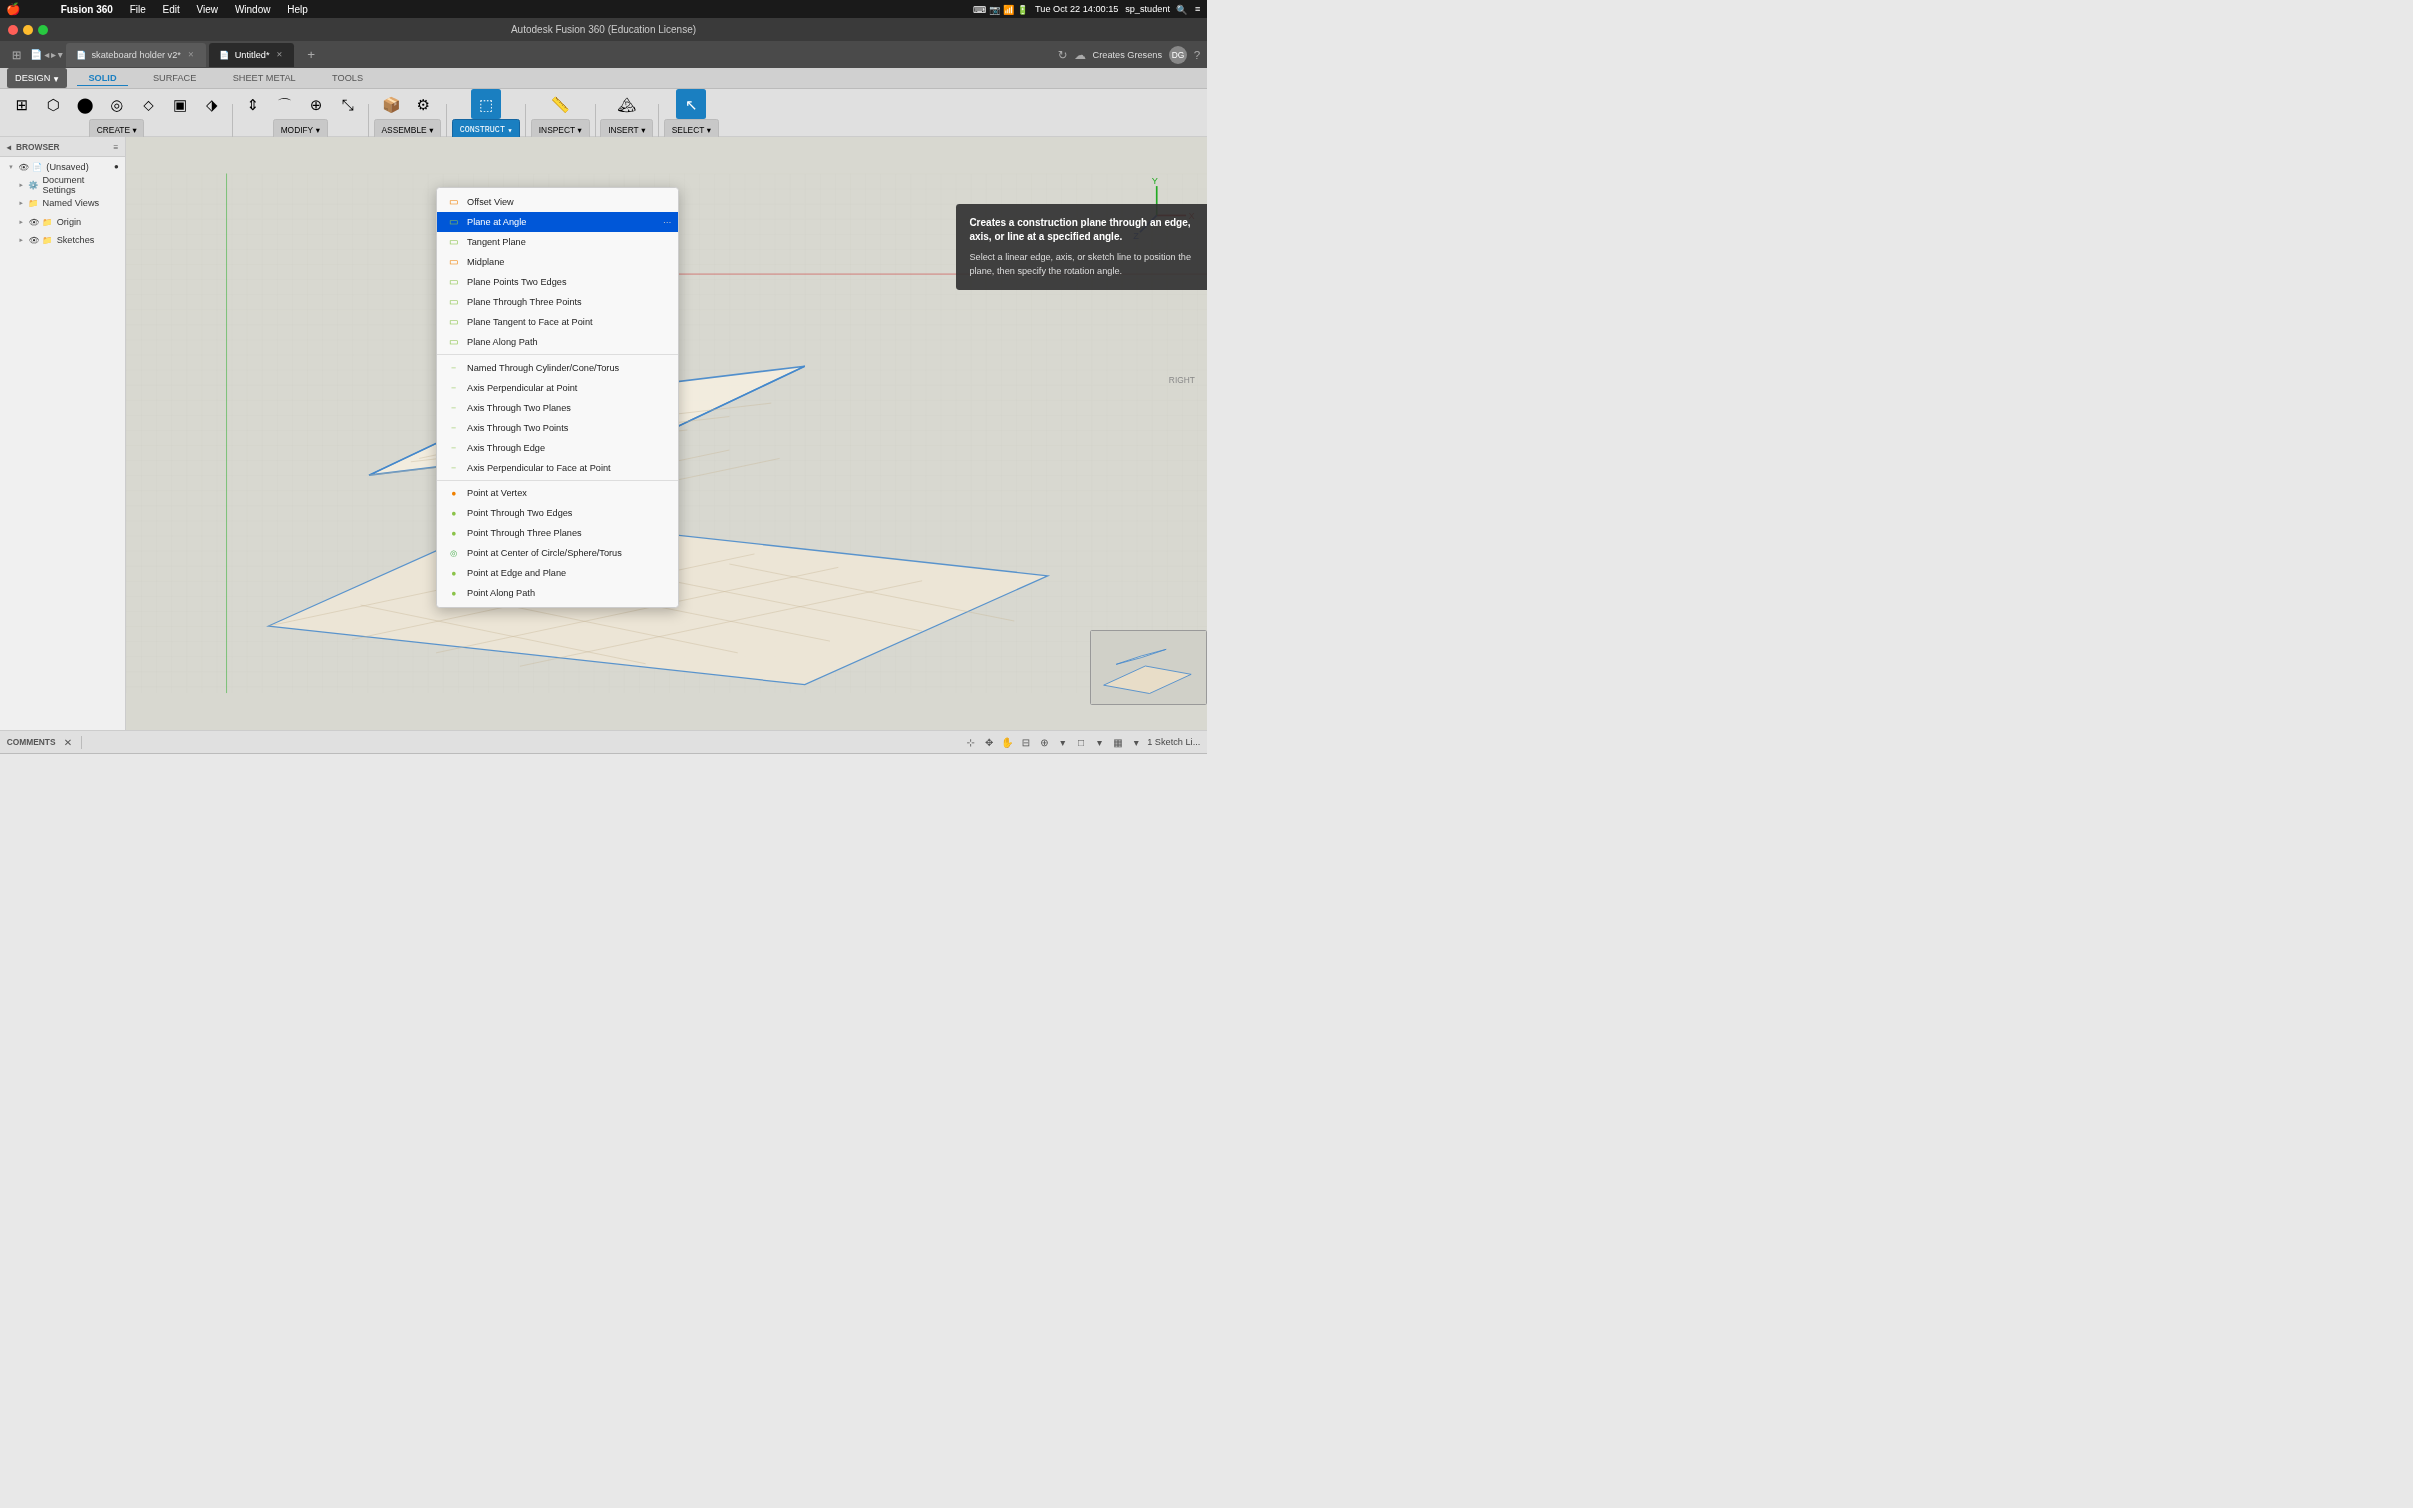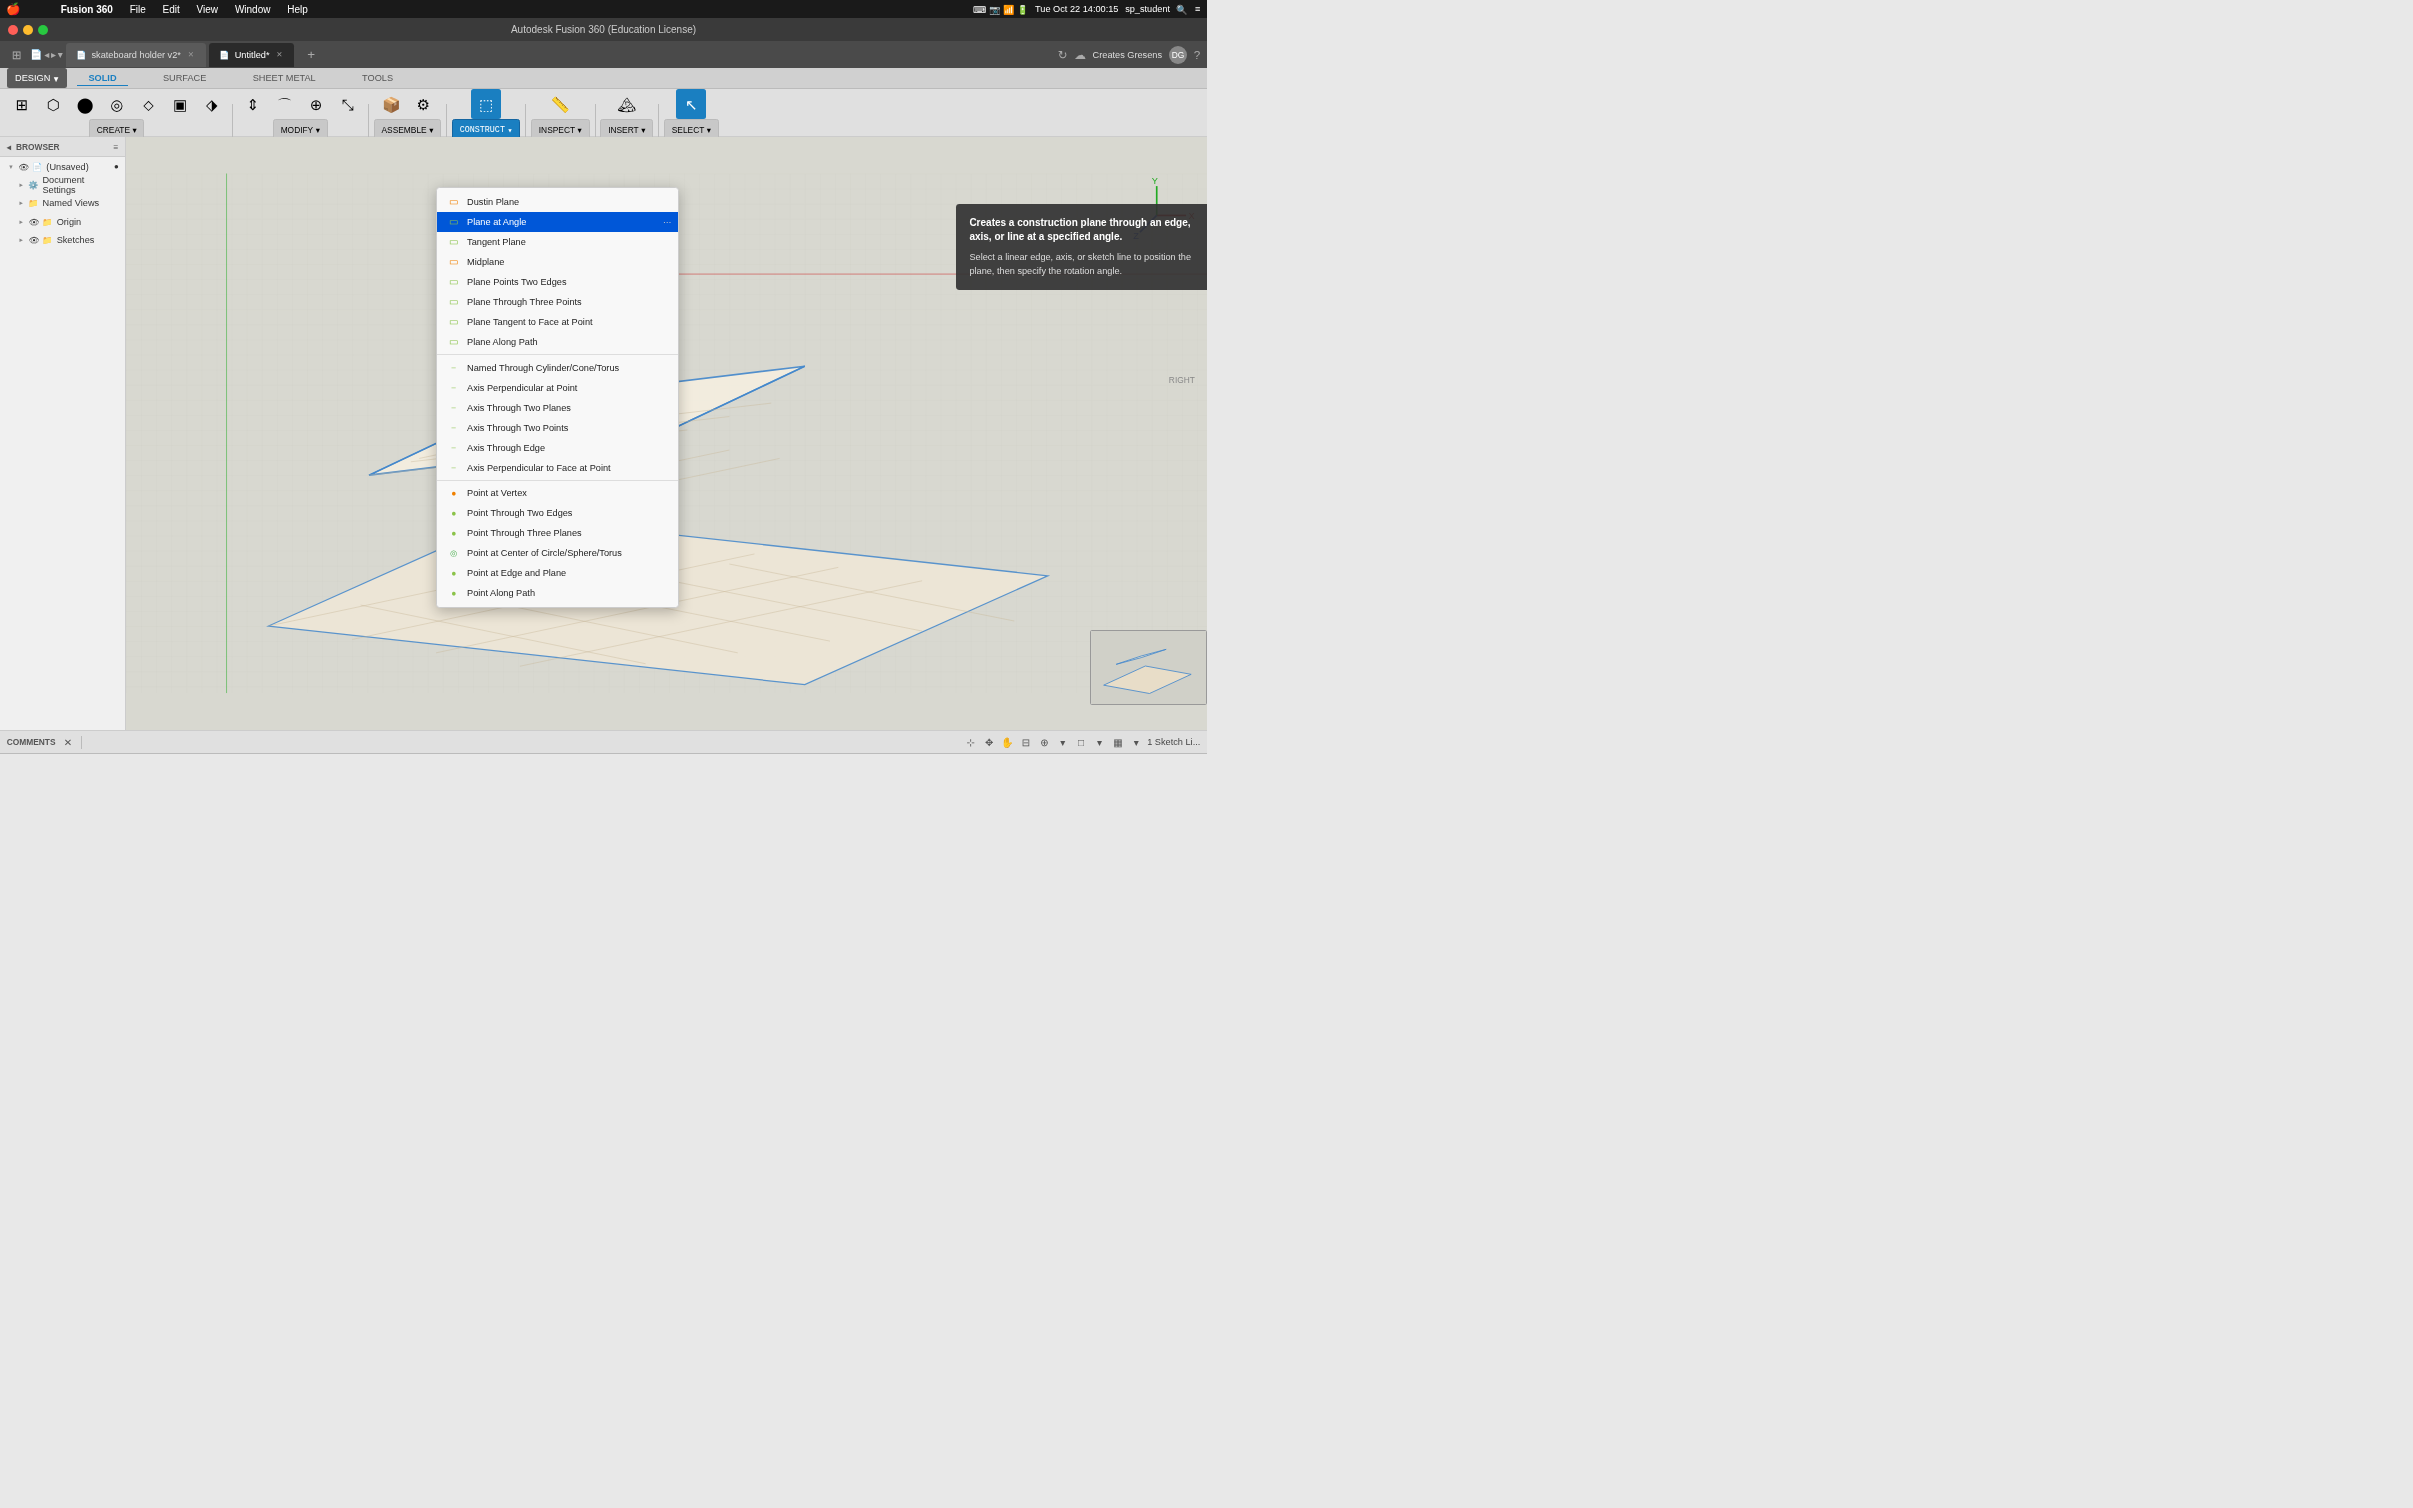--- a/index.html
+++ b/index.html
@@ -550,21 +550,21 @@
     <span class="tab-bar-icon">?</span>
   </div>
 </div>
 
 <div id="toolbar">
   <div class="toolbar-top">
     <div class="design-btn">
       <span>DESIGN</span>
       <span>▾</span>
     </div>
-    <div style="margin-left:6.7px;display:flex;align-items:center;gap:23px;text-align:right;">
+    <div style="margin-left:6.7px;display:flex;align-items:center;gap:13px;text-align:right;">
       <span class="toolbar-tab active">SOLID</span>
       <span class="toolbar-tab">SURFACE</span>
       <span class="toolbar-tab">SHEET METAL</span>
       <span class="toolbar-tab">TOOLS</span>
     </div>
   </div>
   <div class="toolbar-icons-row">
 
     <div class="toolbar-group-wrapper">
       <div class="toolbar-icons">
@@ -787,21 +787,21 @@
         <text x="-28" y="28" fill="#2244cc" font-size="11" font-family="Arial">Z</text>
       </g>
 
       <text x="1260" y="250" fill="#888" font-size="10" font-family="Arial" text-anchor="middle">RIGHT</text>
     </svg>
 
     <div id="context-menu">
 
       <div class="menu-item">
         <span class="menu-item-icon" style="color:#f08000;">▭</span>
-        <span>Dustin Plane</span>
+        <span>Offset View</span>
       </div>
 
       <div class="menu-item highlighted">
         <span class="menu-item-icon" style="color:#8bc34a;">▭</span>
         <span>Plane at Angle</span>
         <span class="menu-item-more">⋯</span>
       </div>
 
       <div class="menu-item">
         <span class="menu-item-icon" style="color:#8bc34a;">▭</span>

